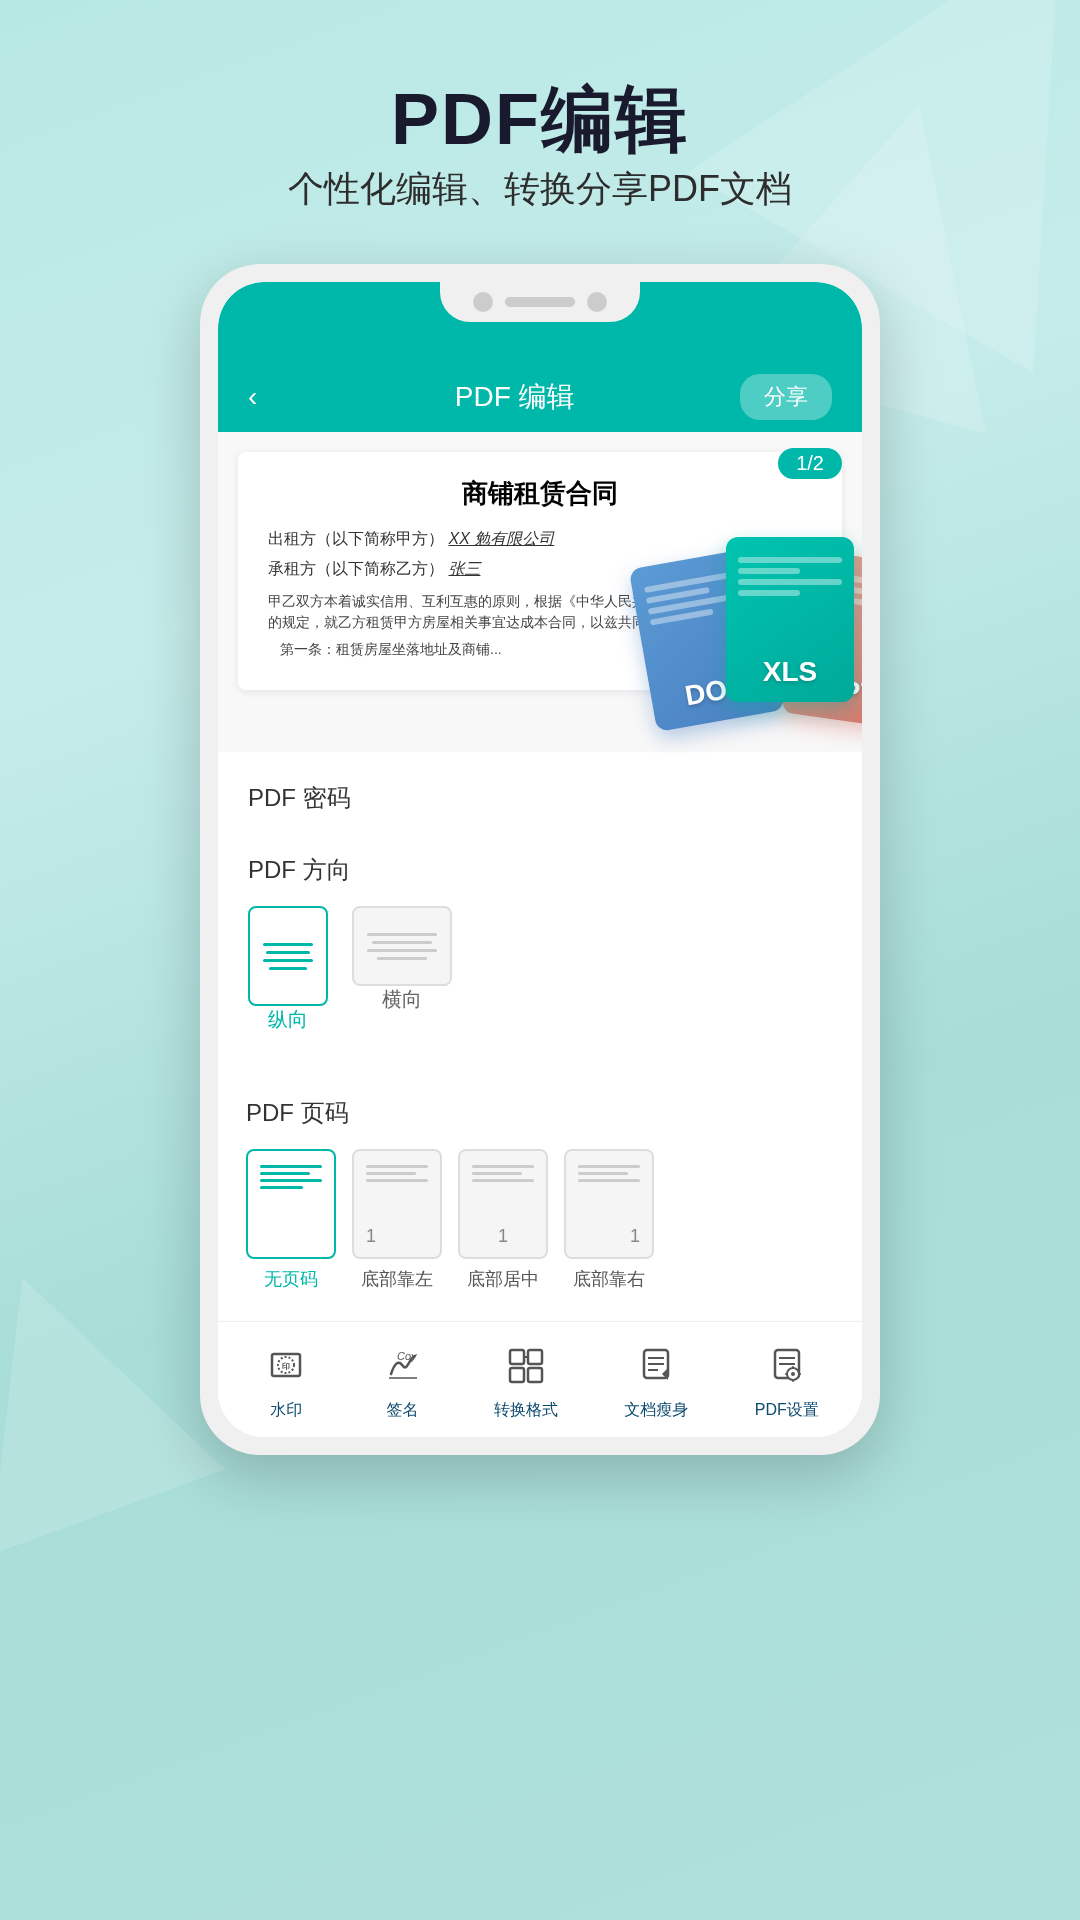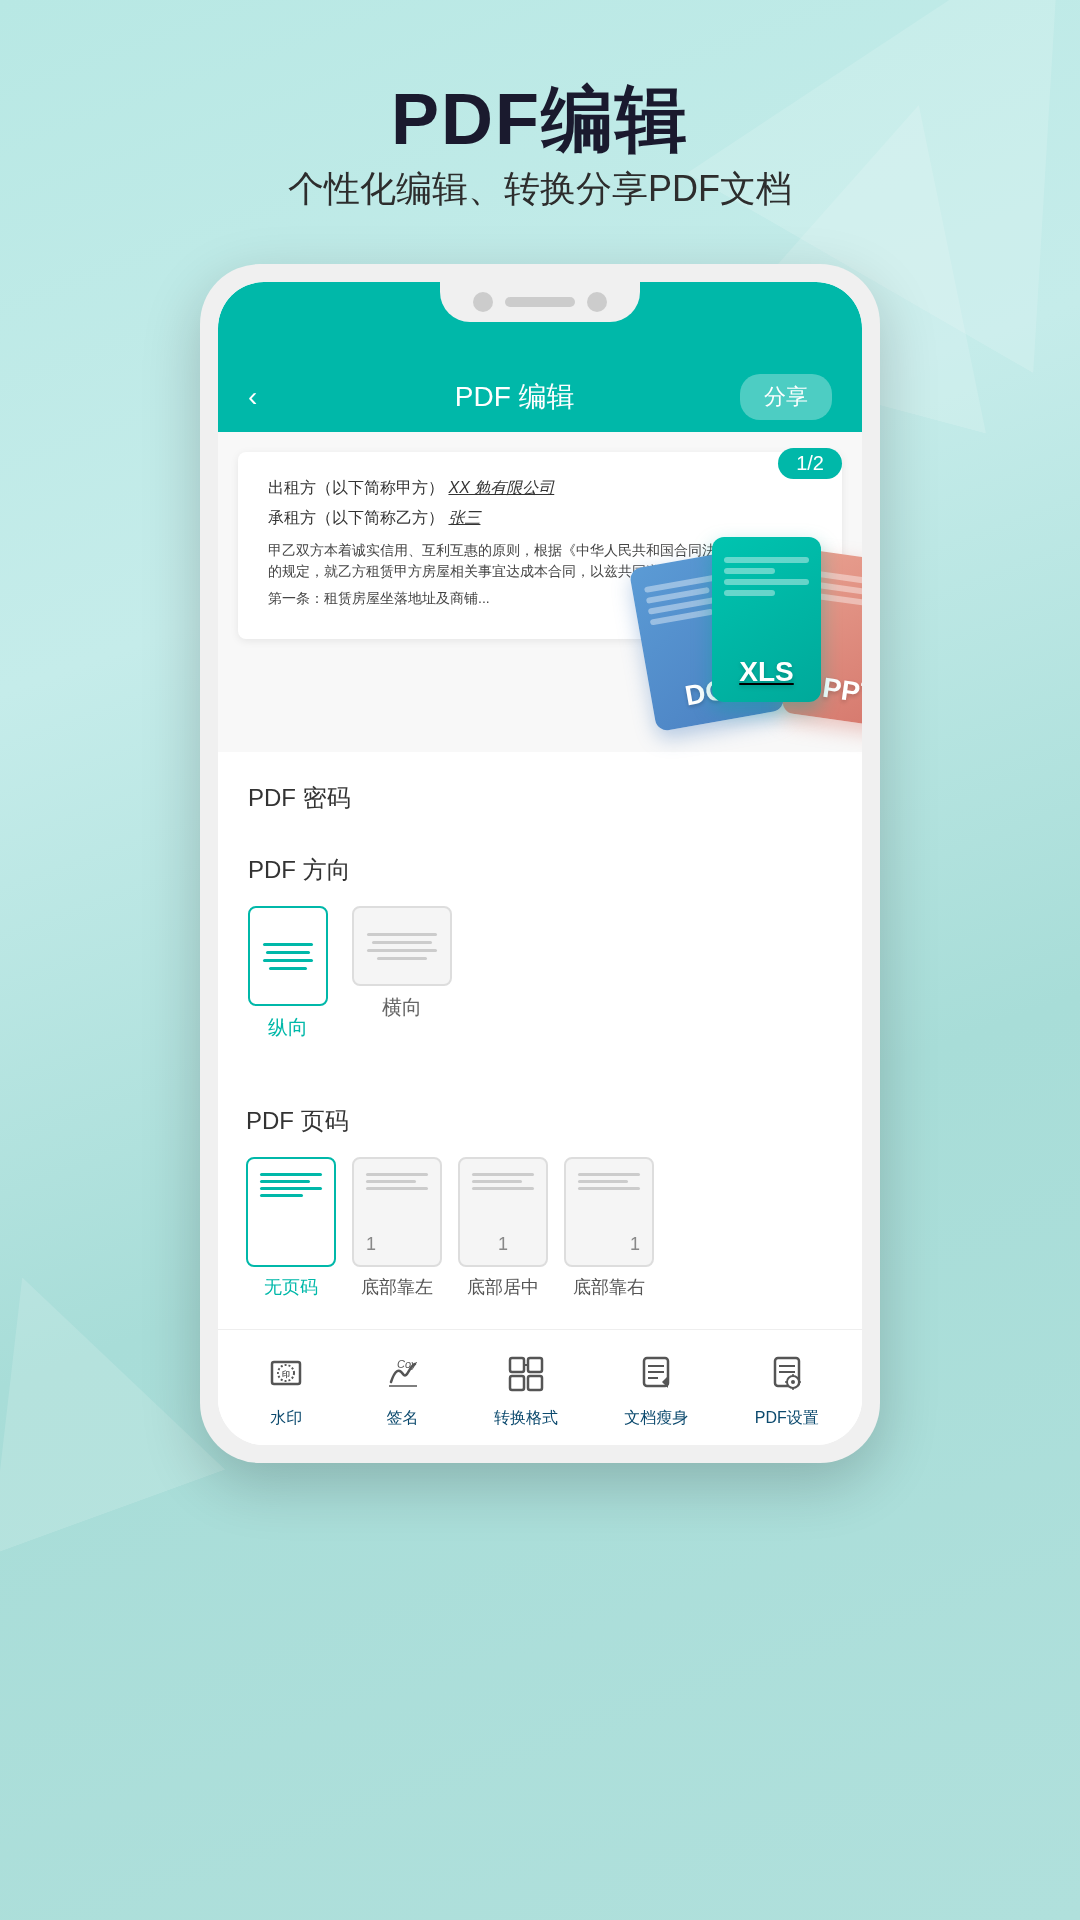--- a/index.html
+++ b/index.html
@@ -204,21 +204,20 @@
     }
     .orientation-row {
       display: flex;
       gap: 24px;
       margin-bottom: 24px;
     }
     .orient-item {
       display: flex;
       flex-direction: column;
       align-items: center;
-      gap: 8px;
     }
     .orient-icon {
       width: 80px;
       height: 100px;
       border-radius: 8px;
       display: flex;
       flex-direction: column;
       align-items: center;
       justify-content: center;
       gap: 5px;
@@ -357,27 +356,26 @@
       padding-bottom: 14px;
     }
     .file-card-doc {
       width: 130px; height: 165px;
       background: linear-gradient(145deg, #5b9bd5, #4a7fc1);
       bottom: 0; left: 0;
       transform: rotate(-10deg);
       box-shadow: 0 8px 20px rgba(74,127,193,0.4);
     }
     .file-card-xls {
-      width: 109px; height: 165px;
+      width: 128px; height: 165px;
       background: linear-gradient(145deg, #00c4b0, #00a99a);
-      bottom: 20px; left: 70px;
+      bottom: 20px; left: 84px;
       transform: rotate(0deg);
       box-shadow: 0 8px 20px rgba(0,169,154,0.4);
       z-index: 2;
-      text-decoration: underline;
     }
     .file-card-ppt {
       width: 130px; height: 165px;
       background: linear-gradient(145deg, #e8a090, #d4756a);
       bottom: 0; right: 0;
       transform: rotate(8deg);
       box-shadow: 0 8px 20px rgba(212,117,106,0.4);
     }
     .file-card-label {
       color: white;
@@ -462,30 +460,31 @@
             <div class="file-card-lines">
               <div class="fc-line"></div>
               <div class="fc-line fc-line-short"></div>
               <div class="fc-line"></div>
             </div>
             <span class="file-card-label">PPT</span>
           </div>
         </div>
 
         <div class="doc-content">
+          <div class="doc-title">商铺租赁合同</div>
           <div class="doc-line">
             <span>出租方（以下简称甲方）</span>
             <span class="doc-handwrite">XX 勉有限公司</span>
           </div>
           <div class="doc-line">
             <span>承租方（以下简称乙方）</span>
             <span class="doc-handwrite">张三</span>
           </div>
           <div class="doc-line" style="font-size:14px; color:#444; margin-top:10px;">甲乙双方本着诚实信用、互利互惠的原则，根据《中华人民共和国合同法》法律、法规的规定，就乙方租赁甲方房屋相关事宜达成本合同，以兹共同遵守：</div>
-          <div class="doc-line" style="font-size:14px; color:#444;">第一条：租赁房屋坐落地址及商铺...</div>
+          <div class="doc-line" style="font-size:14px; color:#444;margin-left:12px;">第一条：租赁房屋坐落地址及商铺...</div>
         </div>
       </div>
 
       <div class="options-panel">
         <div class="option-section-title">PDF 密码</div>
       </div>
 
       <div class="options-panel" style="padding-top:0;">
         <div class="option-section-title">PDF 方向</div>
         <div class="orientation-row">

